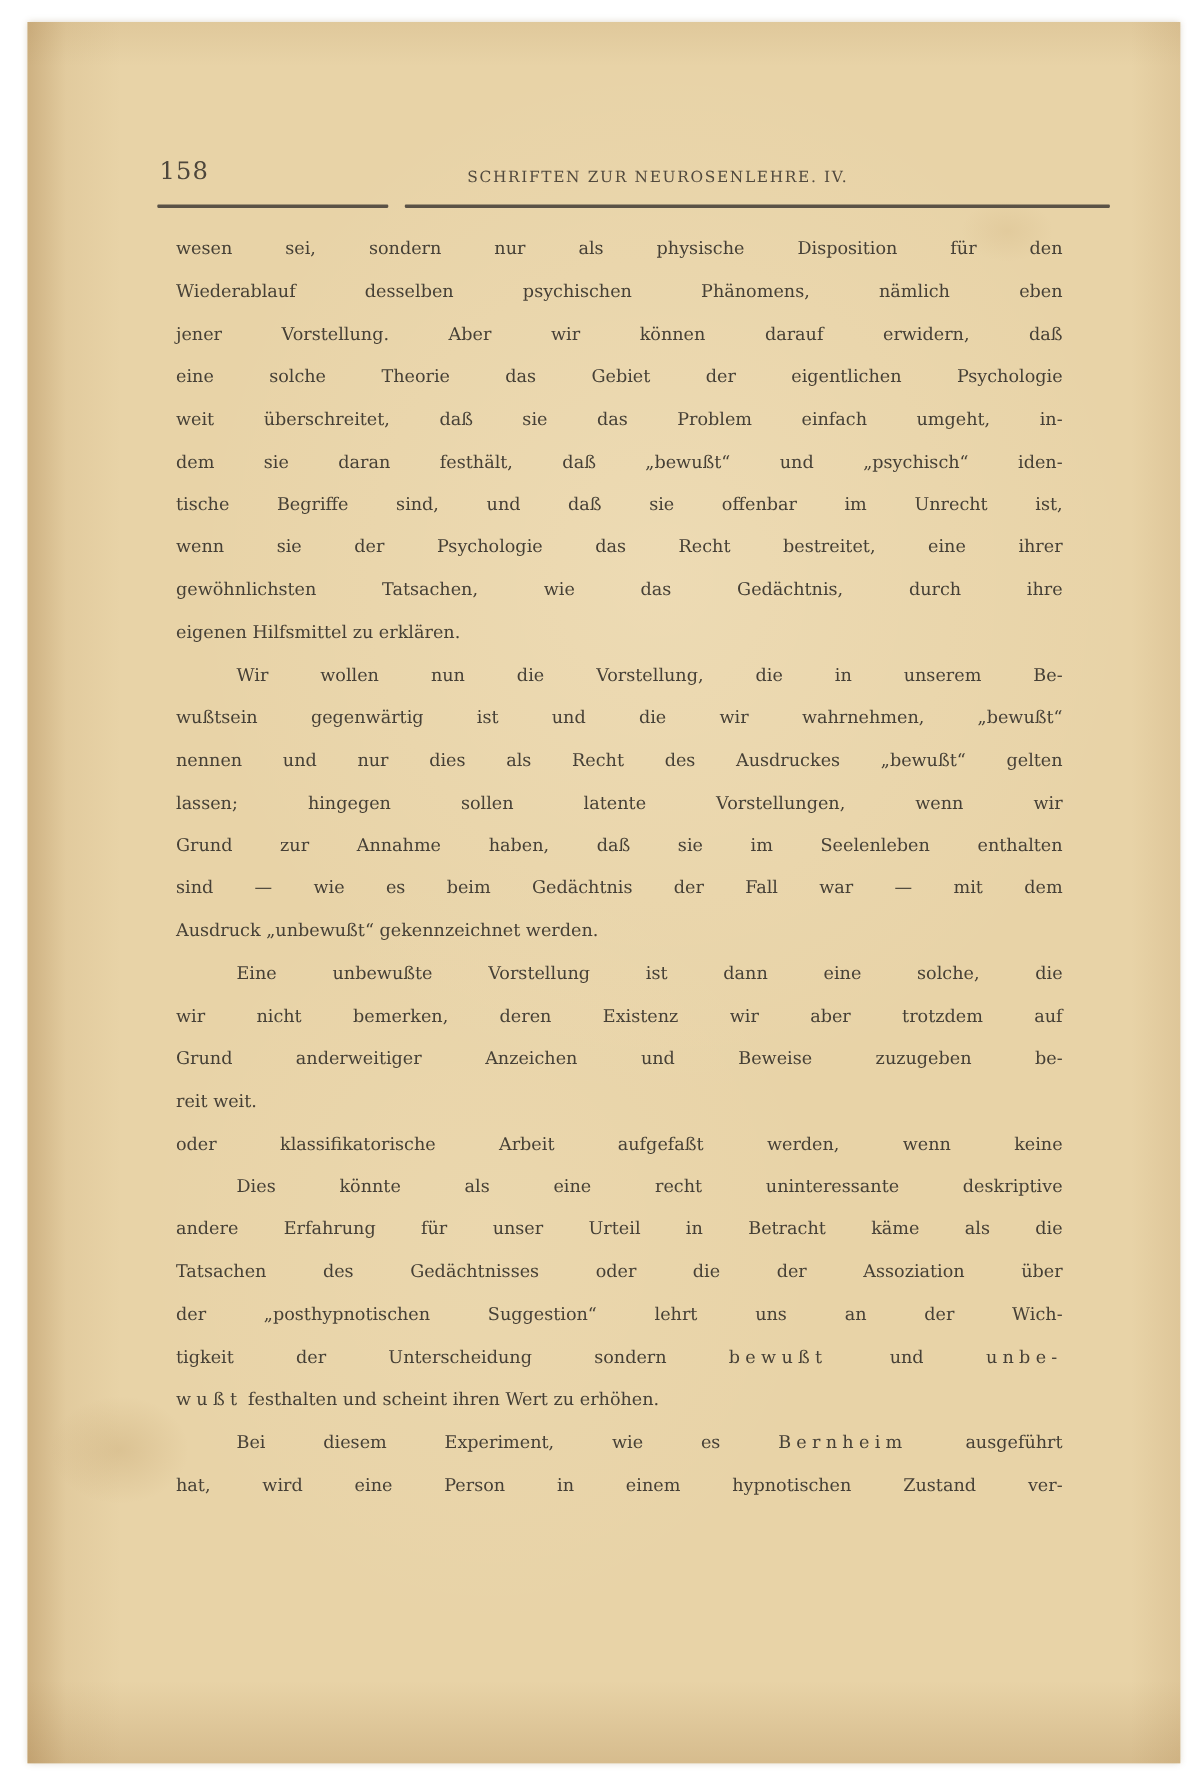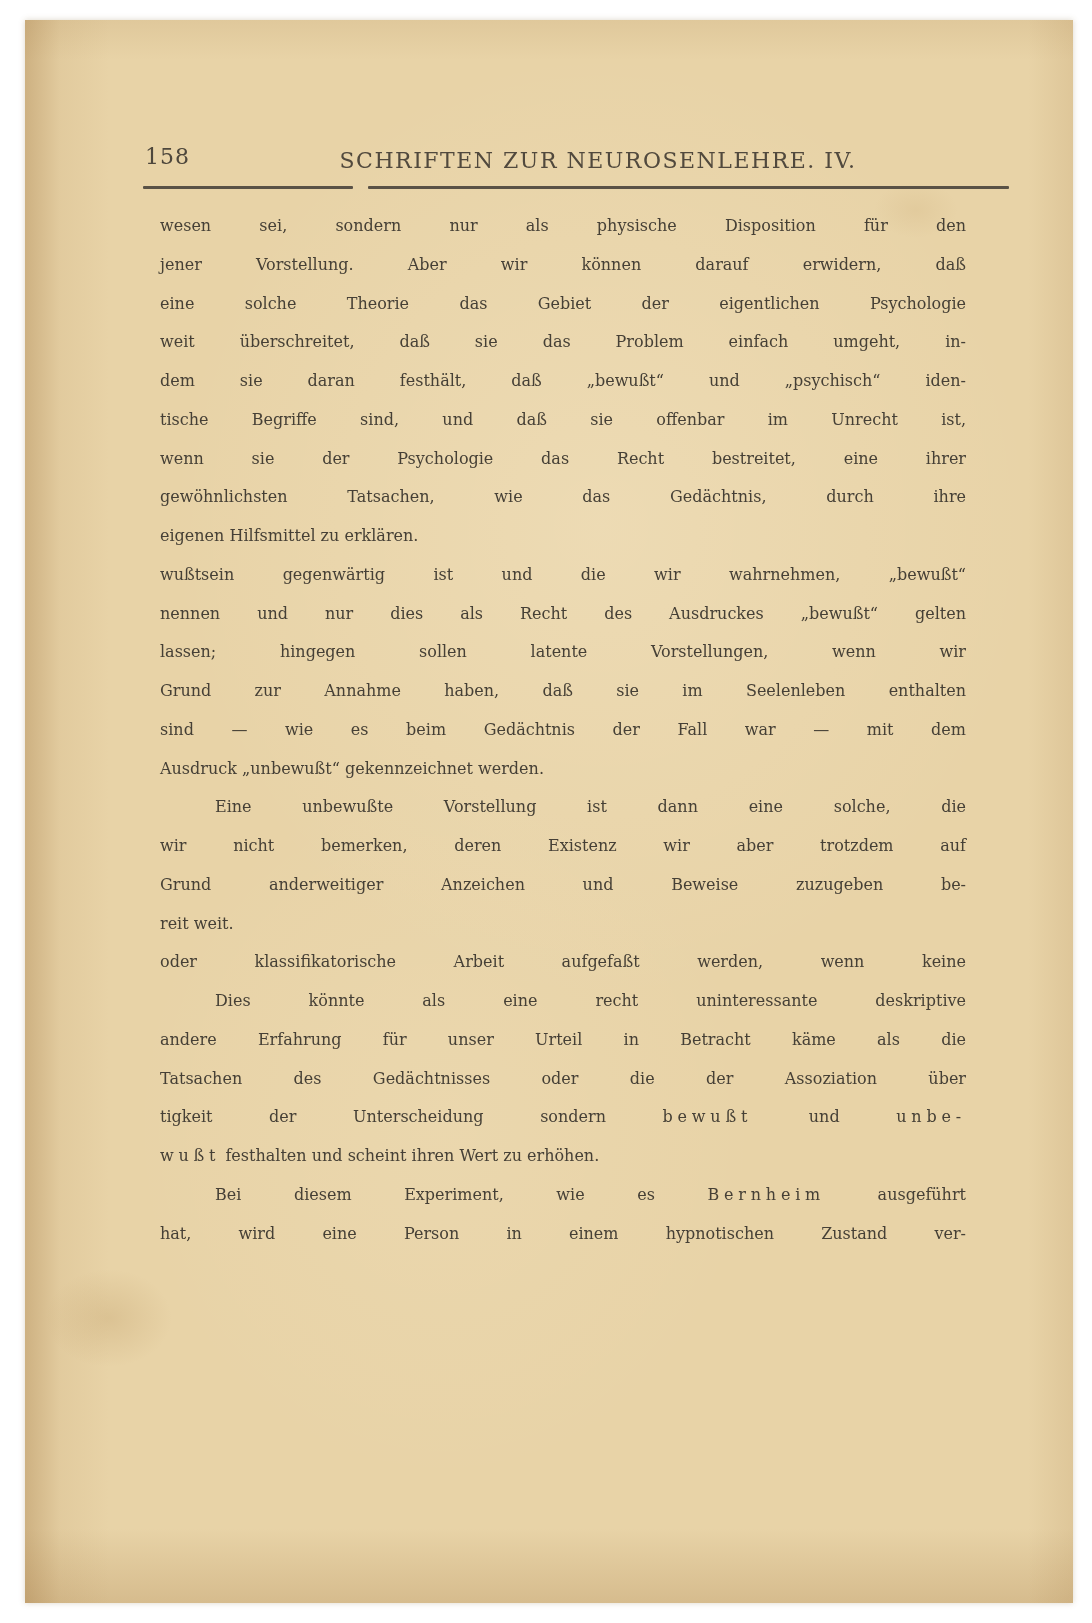--- a/index.html
+++ b/index.html
@@ -33,21 +33,21 @@
     font-size: 22px; line-height: 1;
     letter-spacing: 1px;
     color: #4e473c;
   }
   .runhead-wrap {
     position: absolute;
     left: 150px; top: 130px; width: 806px;
     text-align: center;
   }
   .runhead {
-    font-size: 22px; line-height: 1;
+    font-size: 14px; line-height: 1;
     letter-spacing: 1.5px;
     color: #51493d;
     white-space: nowrap;
     margin-left: 40px;
   }
   .rule {
     position: absolute;
     height: 2.5px;
     background: #5a5246;
     border-radius: 1px;
@@ -77,40 +77,43 @@
 
 <div class="paper">
   <div class="pagenum">158</div>
   <div class="runhead-wrap">
     <span class="runhead">SCHRIFTEN ZUR NEUROSENLEHRE. IV.</span>
   </div>
   <div class="rule rule-left"></div>
   <div class="rule rule-right"></div>
   <div class="page-body">
       <div class="line">wesen sei, sondern nur als physische Disposition für den</div>
+      <div class="line">Wiederablauf desselben psychischen Phänomens, nämlich eben</div>
       <div class="line">jener Vorstellung. Aber wir können darauf erwidern, daß</div>
       <div class="line">eine solche Theorie das Gebiet der eigentlichen Psychologie</div>
       <div class="line">weit überschreitet, daß sie das Problem einfach umgeht, in-</div>
       <div class="line">dem sie daran festhält, daß „bewußt“ und „psychisch“ iden-</div>
       <div class="line">tische Begriffe sind, und daß sie offenbar im Unrecht ist,</div>
       <div class="line">wenn sie der Psychologie das Recht bestreitet, eine ihrer</div>
       <div class="line">gewöhnlichsten Tatsachen, wie das Gedächtnis, durch ihre</div>
       <div class="line endline">eigenen Hilfsmittel zu erklären.</div>
+      <div class="line indent">Wir wollen nun die Vorstellung, die in unserem Be-</div>
       <div class="line">wußtsein gegenwärtig ist und die wir wahrnehmen, „bewußt“</div>
       <div class="line">nennen und nur dies als Recht des Ausdruckes „bewußt“ gelten</div>
       <div class="line">lassen; hingegen sollen latente Vorstellungen, wenn wir</div>
       <div class="line">Grund zur Annahme haben, daß sie im Seelenleben enthalten</div>
       <div class="line">sind — wie es beim Gedächtnis der Fall war — mit dem</div>
       <div class="line endline">Ausdruck „unbewußt“ gekennzeichnet werden.</div>
       <div class="line indent">Eine unbewußte Vorstellung ist dann eine solche, die</div>
       <div class="line">wir nicht bemerken, deren Existenz wir aber trotzdem auf</div>
       <div class="line">Grund anderweitiger Anzeichen und Beweise zuzugeben be-</div>
       <div class="line endline">reit weit.</div>
       <div class="line">oder klassifikatorische Arbeit aufgefaßt werden, wenn keine</div>
       <div class="line indent">Dies könnte als eine recht uninteressante deskriptive</div>
       <div class="line">andere Erfahrung für unser Urteil in Betracht käme als die</div>
       <div class="line">Tatsachen des Gedächtnisses oder die der Assoziation über</div>
+      <div class="line">der „posthypnotischen Suggestion“ lehrt uns an der Wich-</div>
       <div class="line"><span>tigkeit der Unterscheidung sondern </span><span class="sperr">bewußt</span><span> und </span><span class="sperr">unbe-</span></div>
       <div class="line endline"><span class="sperr">wußt</span><span> festhalten und scheint ihren Wert zu erhöhen.</span></div>
       <div class="line indent"><span>Bei diesem Experiment, wie es </span><span class="sperr">Bernheim</span><span> ausgeführt</span></div>
       <div class="line">hat, wird eine Person in einem hypnotischen Zustand ver-</div>
     </div>
 </div>
 
 </body></html>

